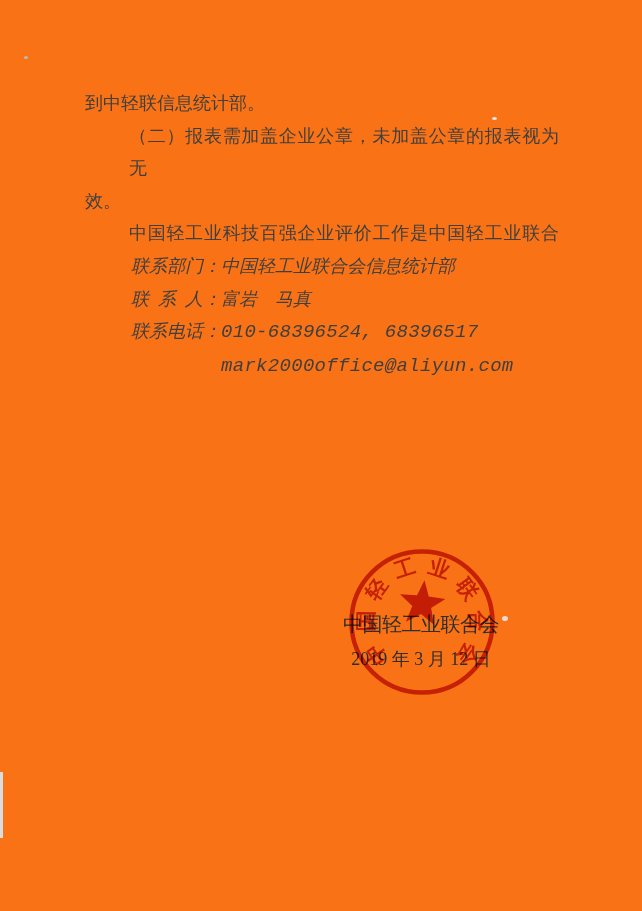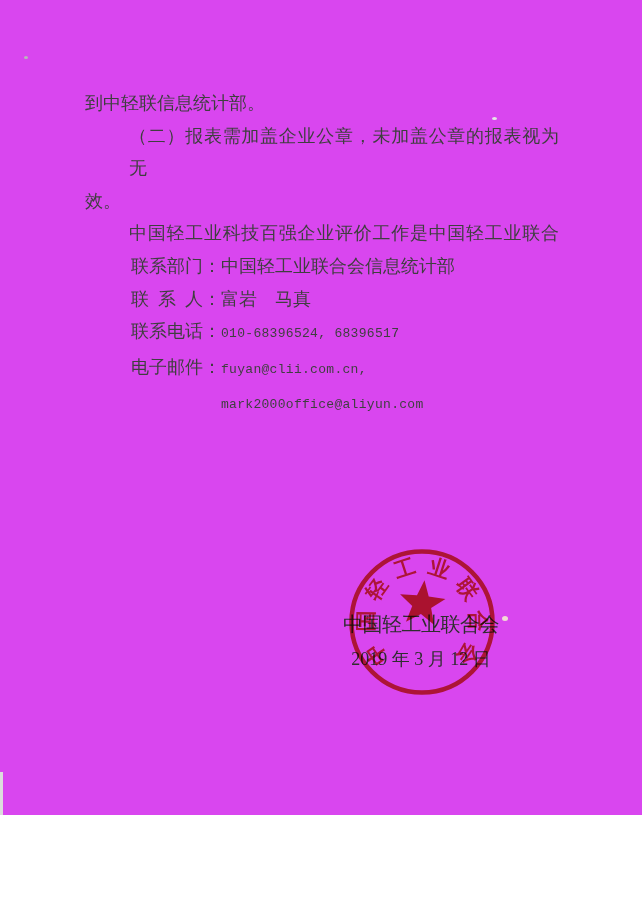--- a/index.html
+++ b/index.html
@@ -2,47 +2,47 @@
 <html><head>
 <meta charset="utf-8">
 <style>
   * { margin: 0; padding: 0; box-sizing: border-box; }
   html, body { width: 642px; height: 911px; }
   body { background: #ffffff; }
 
   .page {
     position: relative;
     width: 642px;
-    height: 815px;
-    background: #d946ef;
+    height: 911px;
+    background: #f97316;
     overflow: hidden;
     font-family: "Liberation Serif", "DejaVu Serif", serif;
     color: #3f3f3f;
   }
 
   
   .content {
     position: absolute;
     left: 85px;
     top: 87px;
     width: 474px;
     font-size: 18px;
     line-height: 32.6px;
   }
   .line { min-height: 32.6px; }
   .line.justify { text-align: justify; text-align-last: justify; margin-left: 8px; }
   .line.indent { padding-left: 36px; }
-  .line.contact { padding-left: 46px; }
+  .line.contact { padding-left: 46px; font-style: italic; }
   .spacer { height: 32.6px; }
 
   .clabel { color: #3f3f3f; }
   .clabel-spacer { display: inline-block; width: 90px; }
   .cvalue.mono {
     font-family: "Liberation Mono", "DejaVu Sans Mono", monospace;
-    font-size: 13px;
+    font-size: 19px;
     letter-spacing: 0.3px;
   }
 
   
   .signature {
     position: absolute;
     left: 421px;
     top: 612px;
     transform: translateX(-50%);
     text-align: center;
@@ -91,23 +91,20 @@
     <div class="line contact">
       <span class="clabel">联系部门：</span><span class="cvalue cjk">中国轻工业联合会信息统计部</span>
     </div>
     <div class="line contact">
       <span class="clabel">联 系 人：</span><span class="cvalue cjk">富岩　马真</span>
     </div>
     <div class="line contact">
       <span class="clabel">联系电话：</span><span class="cvalue mono">010-68396524, 68396517</span>
     </div>
     <div class="line contact">
-      <span class="clabel">电子邮件：</span><span class="cvalue mono">fuyan@clii.com.cn,</span>
-    </div>
-    <div class="line contact">
       <span class="clabel-spacer"></span><span class="cvalue mono">mark2000office@aliyun.com</span>
     </div>
 
     <div class="line spacer"></div>
 
   </div>
 
   <div class="signature">
     <div class="sig-org">中国轻工业联合会</div>
     <div class="sig-date">2019 年 3 月 12 日</div>

